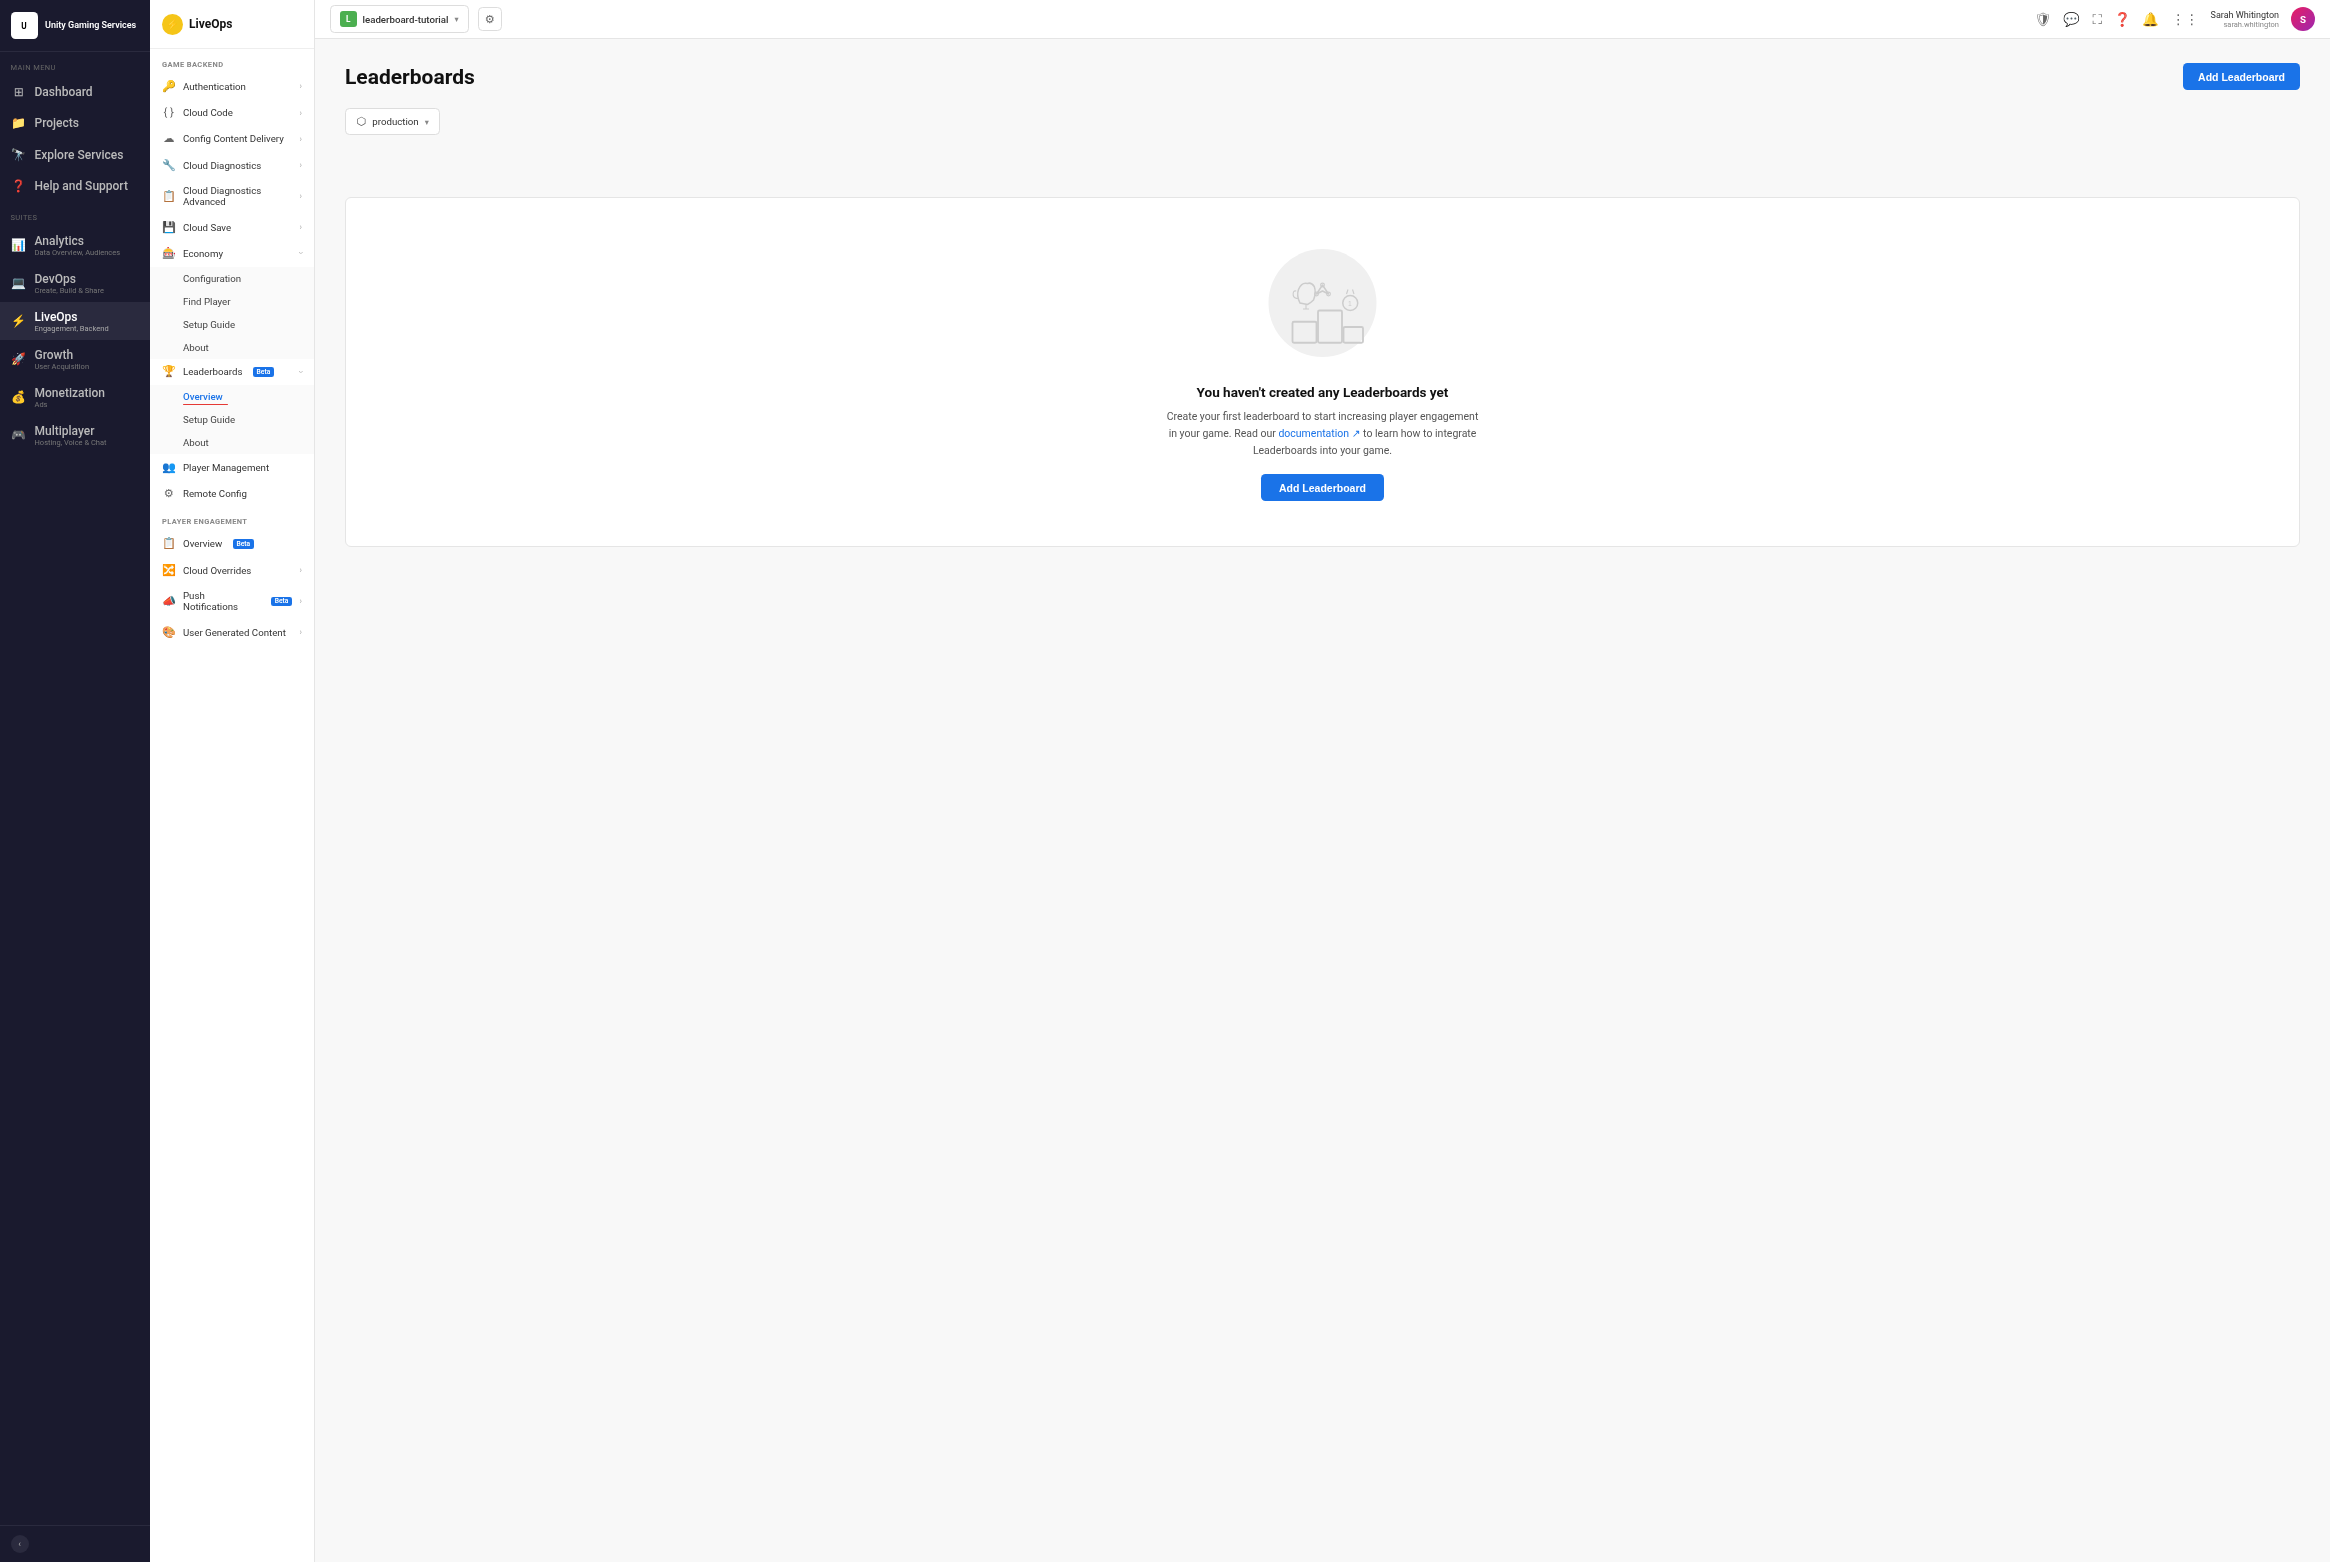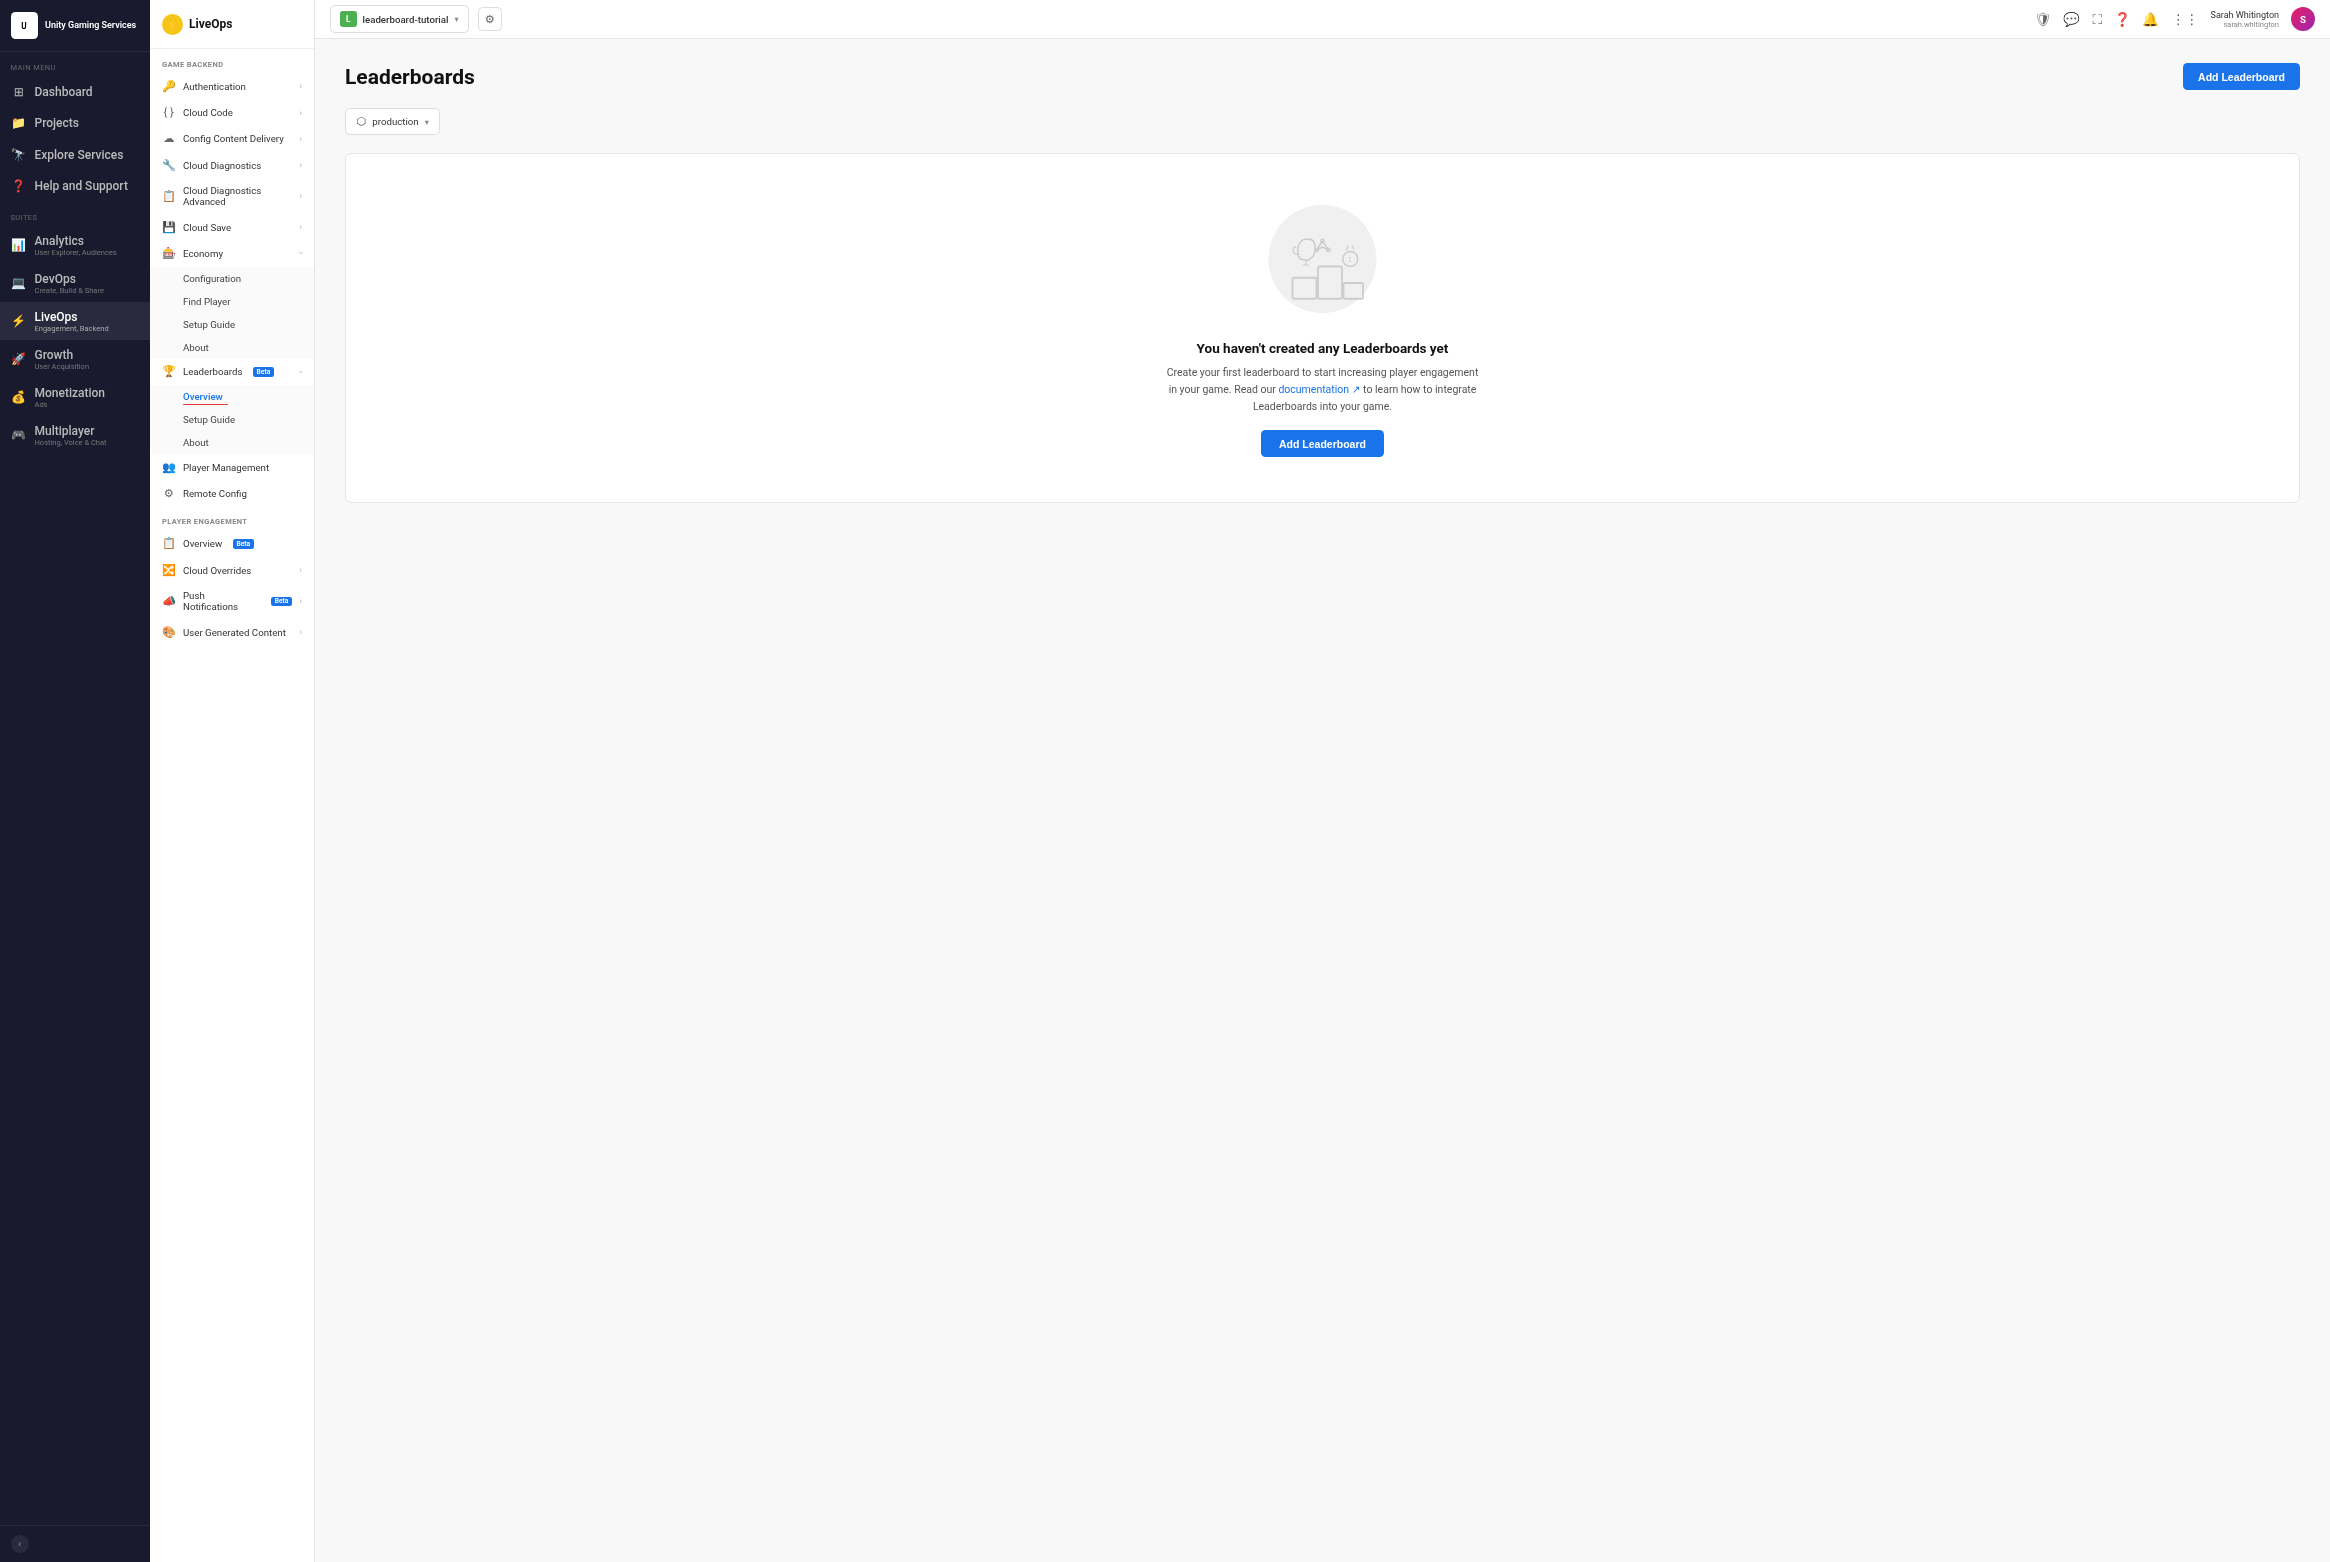--- a/index.html
+++ b/index.html
@@ -262,20 +262,21 @@
       background: #fff;
       border: 0.7px solid #e5e5e5;
       border-radius: 6px;
       padding: 45px 37px;
       display: flex;
       flex-direction: column;
       align-items: center;
       text-align: center;
       min-height: 314px;
       justify-content: center;
+      margin-top: 44px;
     }
     .empty-illustration {
       width: 135px;
       height: 120px;
       margin-bottom: 21px;
     }
     .empty-title { font-size: 13.5px; font-weight: 700; color: #111; margin-bottom: 9px; }
     .empty-desc { color: #555; font-size: 10.5px; line-height: 1.6; max-width: 314px; }
     .empty-desc a { color: #1a73e8; text-decoration: none; }
     .empty-add-btn {
@@ -331,21 +332,21 @@
       <div class="nav-item-text">Help and Support</div>
     </div>
   </div>
 
   <div class="main-nav-section-label">Suites</div>
 
   <div class="main-nav-item">
     <div class="nav-icon">📊</div>
     <div>
       <div class="nav-item-text">Analytics</div>
-      <div class="nav-item-sub">User Explorer, Audiences</div>
+      <div class="nav-item-sub">Data Overview, Audiences</div>
     </div>
   </div>
   <div class="main-nav-item">
     <div class="nav-icon">💻</div>
     <div>
       <div class="nav-item-text">DevOps</div>
       <div class="nav-item-sub">Create, Build &amp; Share</div>
     </div>
   </div>
   <div class="main-nav-item active">

